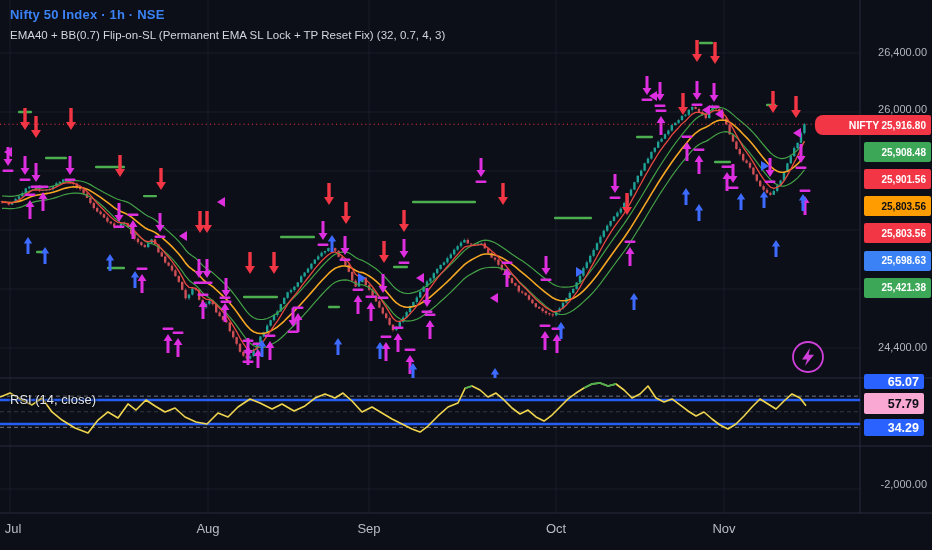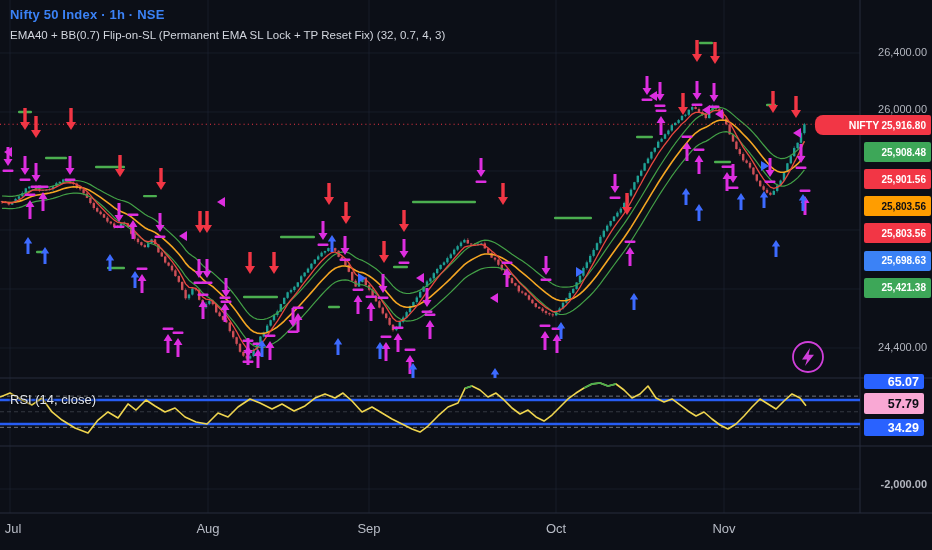--- a/index.html
+++ b/index.html
@@ -716,21 +716,21 @@
     </svg>
 
   <div class="legend1">Nifty 50 Index · 1h · NSE</div>
   <div class="legend2">EMA40 + BB(0.7) Flip-on-SL (Permanent EMA SL Lock + TP Reset Fix) (32, 0.7, 4, 3)</div>
   <div class="rsi-legend">RSI (14, close)</div>
 
   <div id="price-axis">
       <div class="axlabel" style="top: 46px;">26,400.00</div>
       <div class="axlabel" style="top: 103px;">26,000.00</div>
       <div class="axlabel" style="top: 341px;">24,400.00</div>
-      <div class="axlabel" style="top: 478px; font-weight: bold;">-2,000.00</div>
+      <div class="axlabel" style="top: 478px;">-2,000.00</div>
     </div>
   <div id="time-axis">
       <div class="mlabel" style="left: 13px;">Jul</div>
       <div class="mlabel" style="left: 208px;">Aug</div>
       <div class="mlabel" style="left: 369px;">Sep</div>
       <div class="mlabel" style="left: 556px;">Oct</div>
       <div class="mlabel" style="left: 724px;">Nov</div>
     </div>
   <div id="badges">
       <div class="badge" style="top: 115px; background: rgb(242, 54, 69);">25,916.80</div>

